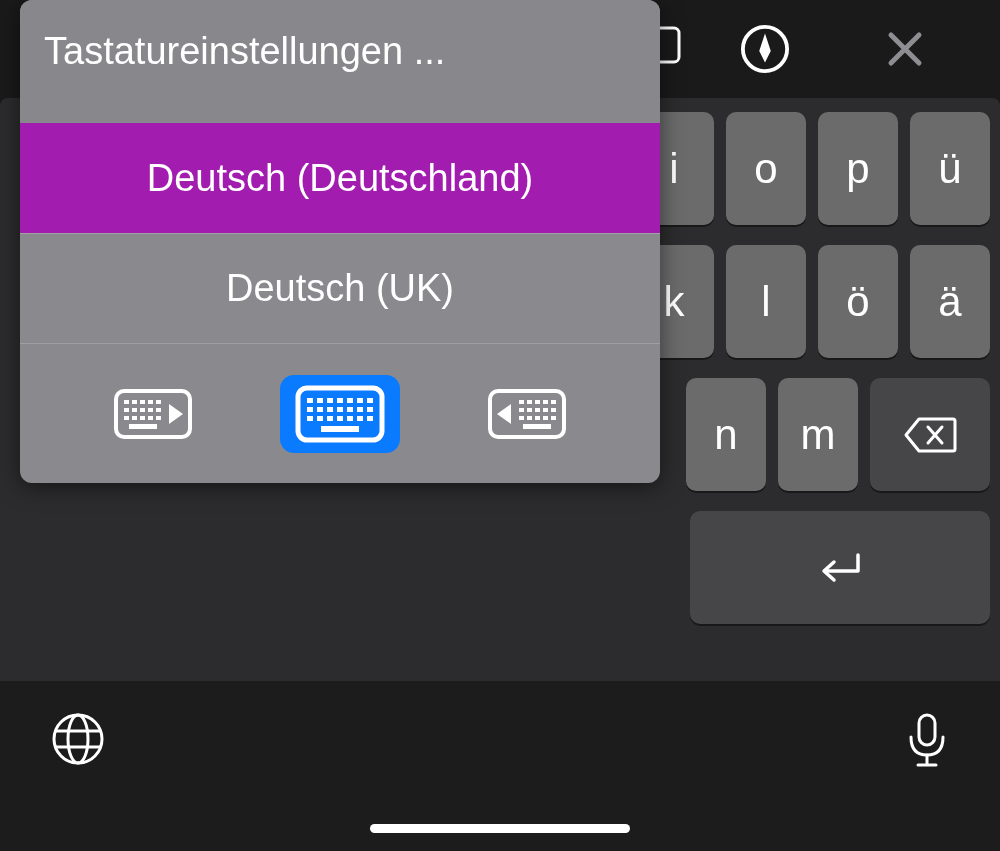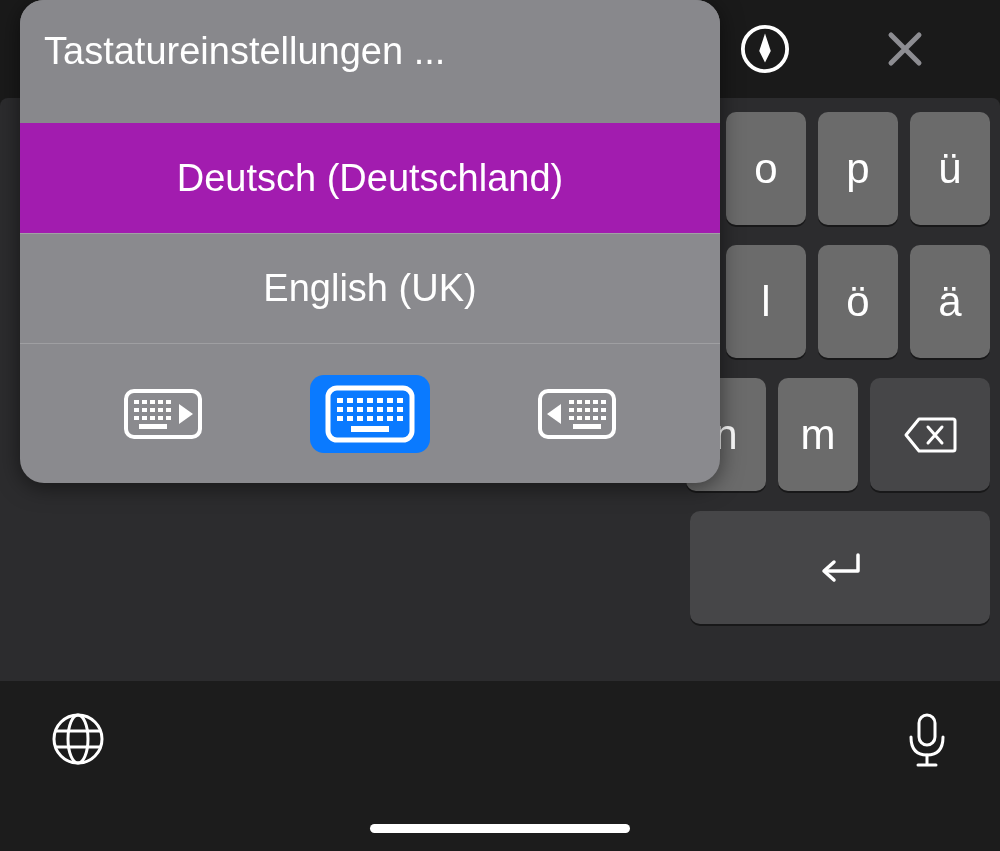--- a/index.html
+++ b/index.html
@@ -100,23 +100,23 @@
     height: 9px;
     background: #fff;
     border-radius: 5px;
   }
 
   
   .popup {
     position: absolute;
     top: 0;
     left: 20px;
-    width: 700px;
+    width: 640px;
     background: #8a8a8e;
-    border-radius: 24px;
+    border-radius: 12px;
     overflow: hidden;
     box-shadow: 0 4px 22px rgba(0,0,0,0.5);
     z-index: 50;
   }
   .popup-header {
     padding: 30px 24px 50px 24px;
     color: #fff;
     font-size: 38px;
     background: #88888c;
   }
@@ -224,21 +224,21 @@
         <path d="M23 44 L23 54 M14 54 L32 54" stroke="#fff" stroke-width="3" stroke-linecap="round"></path>
       </svg>
     </div>
     <div class="home-indicator"></div>
   </div>
 </div>
 
 <div class="popup">
   <div class="popup-header">Tastatureinstellungen ...</div>
   <div class="popup-item selected">Deutsch (Deutschland)</div>
-  <div class="popup-item">English (UK)</div>
+  <div class="popup-item">Deutsch (UK)</div>
   <div class="popup-dock">
     <div class="dock-btn">
       <svg width="80" height="52" viewBox="0 0 80 52">
         <rect x="3" y="3" width="74" height="46" rx="8" fill="none" stroke="#fff" stroke-width="4"></rect>
         <g fill="#fff">
           <rect x="11" y="12" width="5" height="4"></rect>
             <rect x="19" y="12" width="5" height="4"></rect>
             <rect x="27" y="12" width="5" height="4"></rect>
             <rect x="35" y="12" width="5" height="4"></rect>
             <rect x="43" y="12" width="5" height="4"></rect>

